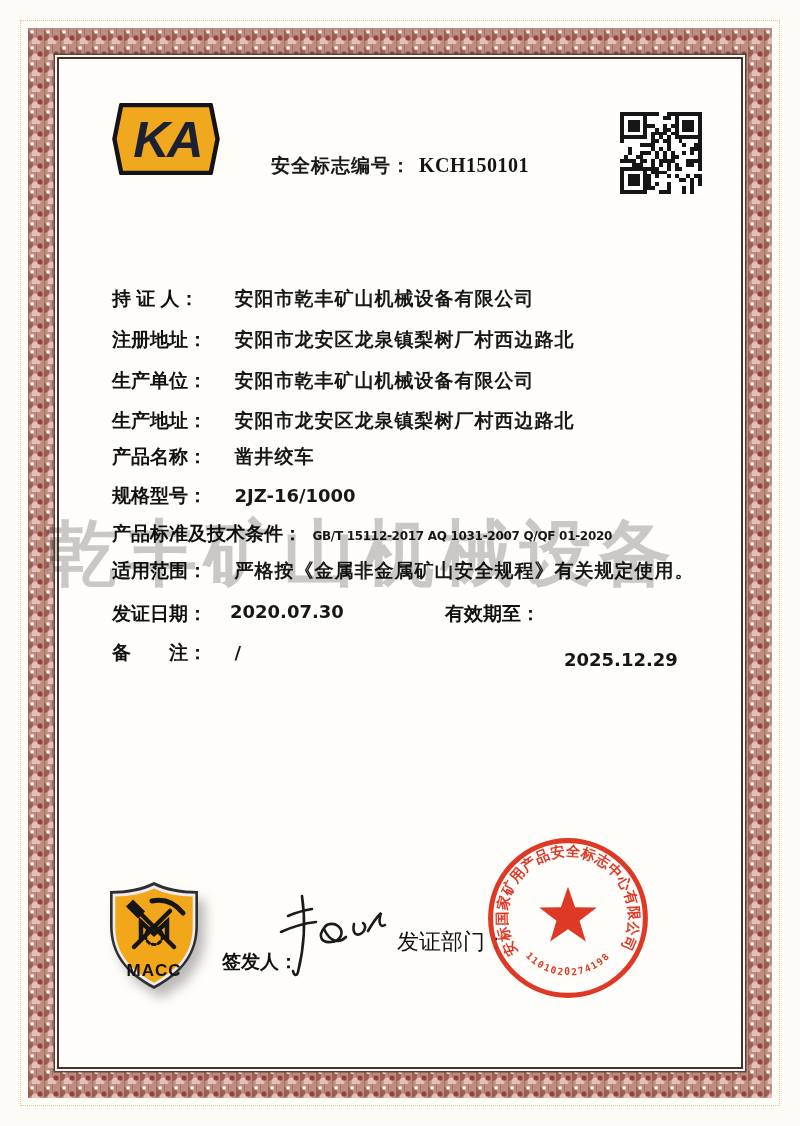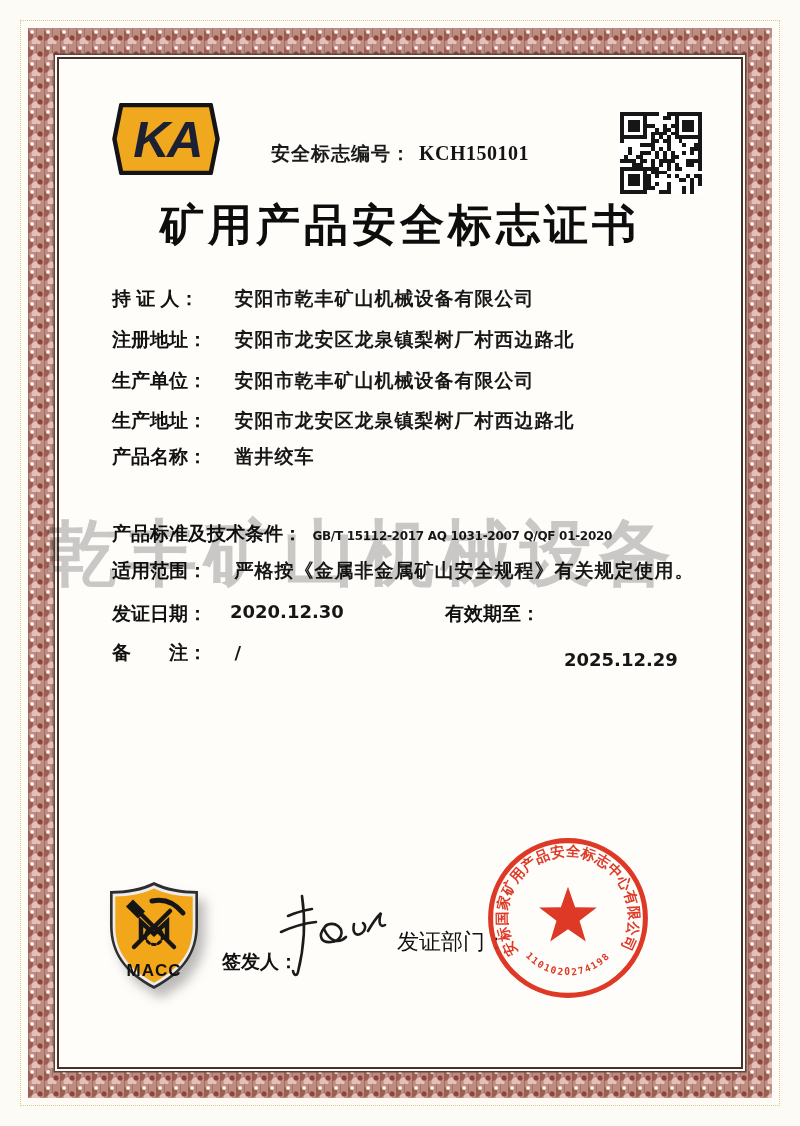--- a/index.html
+++ b/index.html
@@ -34,21 +34,21 @@
   .frame-inner{
     position:absolute;inset:29px;
     background:#fefdfa;
     border:2px solid #46322a;
     box-shadow:0 0 0 2px #fdfcf8, 0 0 0 3.5px #5d423a;
   }
   .content{position:absolute;inset:0;}
 
   
   .ka-logo{position:absolute;left:112px;top:103px;width:108px;height:72px;}
-  .cert-no{position:absolute;left:0;right:0;top:141px;text-align:center;white-space:nowrap;}
+  .cert-no{position:absolute;left:0;right:0;top:153px;text-align:center;white-space:nowrap;}
   .cert-no .lbl{font-weight:700;font-size:19px;color:#1a1a1a;letter-spacing:1px;}
   .cert-no .val{font-family:"Liberation Serif",serif;font-weight:700;font-size:20px;color:#141414;margin-left:8px;letter-spacing:.5px;}
   .qr{position:absolute;left:620px;top:112px;width:82px;height:82px;}
 
   .doc-title{
     position:absolute;left:0;right:0;top:196px;text-align:center;
     font-family:"Liberation Serif",serif;font-weight:900;font-size:44px;
     color:#0d0d0d;letter-spacing:4px;white-space:nowrap;
   }
 
@@ -245,21 +245,20 @@
         <rect x="12" y="19" width="1" height="1" fill="#161616"></rect>
         <rect x="16" y="19" width="1" height="1" fill="#161616"></rect>
         <rect x="18" y="19" width="1" height="1" fill="#161616"></rect>
         <rect x="10" y="20" width="1" height="1" fill="#161616"></rect>
         <rect x="11" y="20" width="1" height="1" fill="#161616"></rect>
         <rect x="12" y="20" width="1" height="1" fill="#161616"></rect>
         <rect x="16" y="20" width="1" height="1" fill="#161616"></rect>
         <rect x="18" y="20" width="1" height="1" fill="#161616"></rect>
       </svg>
 
-    <div class="doc-title">矿用产品安全标志证书</div>
 
     <div class="field-row fr0">
       <span class="label">持 证 人：</span>
       <span class="value">安阳市乾丰矿山机械设备有限公司</span>
     </div>
     <div class="field-row fr1">
       <span class="label">注册地址：</span>
       <span class="value">安阳市龙安区龙泉镇梨树厂村西边路北</span>
     </div>
     <div class="field-row fr2">
@@ -267,32 +266,36 @@
       <span class="value">安阳市乾丰矿山机械设备有限公司</span>
     </div>
     <div class="field-row fr4">
       <span class="label">产品名称：</span>
       <span class="value">凿井绞车</span>
     </div>
     <div class="field-row fr3">
       <span class="label">生产地址：</span>
       <span class="value">安阳市龙安区龙泉镇梨树厂村西边路北</span>
     </div>
+    <div class="field-row fr5">
+      <span class="label">规格型号：</span>
+      <span class="value num">2JZ-16/1000</span>
+    </div>
     <div class="field-row fr6 long-label">
       <span class="label">产品标准及技术条件：</span>
       <span class="value">GB/T 15112-2017 AQ 1031-2007 Q/QF 01-2020</span>
     </div>
     <div class="field-row fr7">
       <span class="label">适用范围：</span>
       <span class="value">严格按《金属非金属矿山安全规程》有关规定使用。</span>
     </div>
 
     <div class="dates-row">
       <span class="label d1l">发证日期：</span>
-      <span class="date d1v">2020.12.30</span>
+      <span class="date d1v">2020.07.30</span>
       <span class="label d2l">有效期至：</span>
       <span class="date d2v">2025.12.29</span>
     </div>
     <div class="remark-row">
       <span class="label">备　　注：</span>
       <span class="value">/</span>
     </div>
 
     <div class="watermark">乾丰矿山机械设备</div>
 

